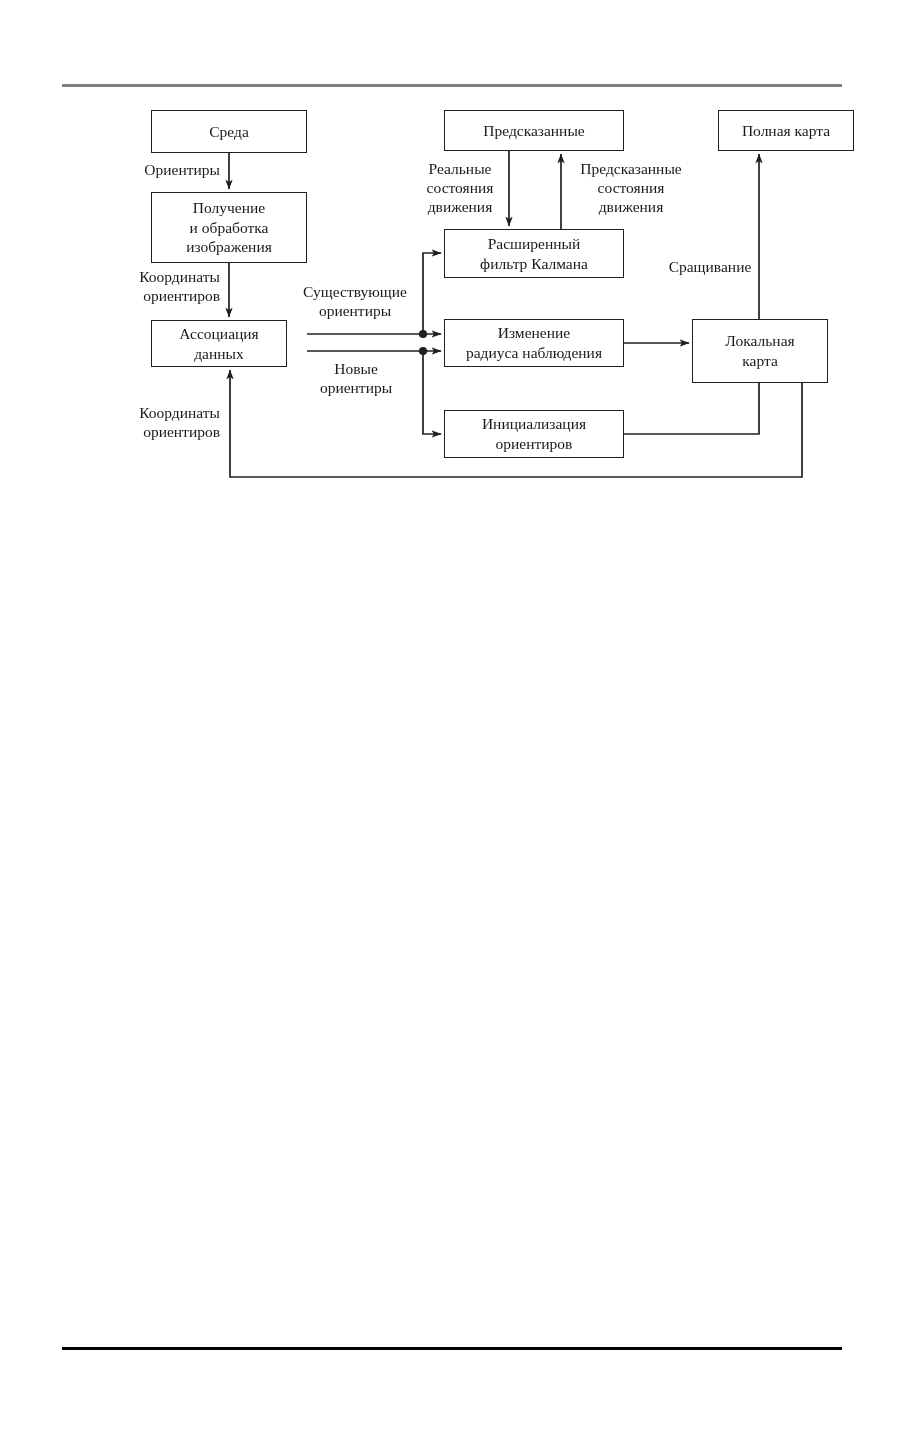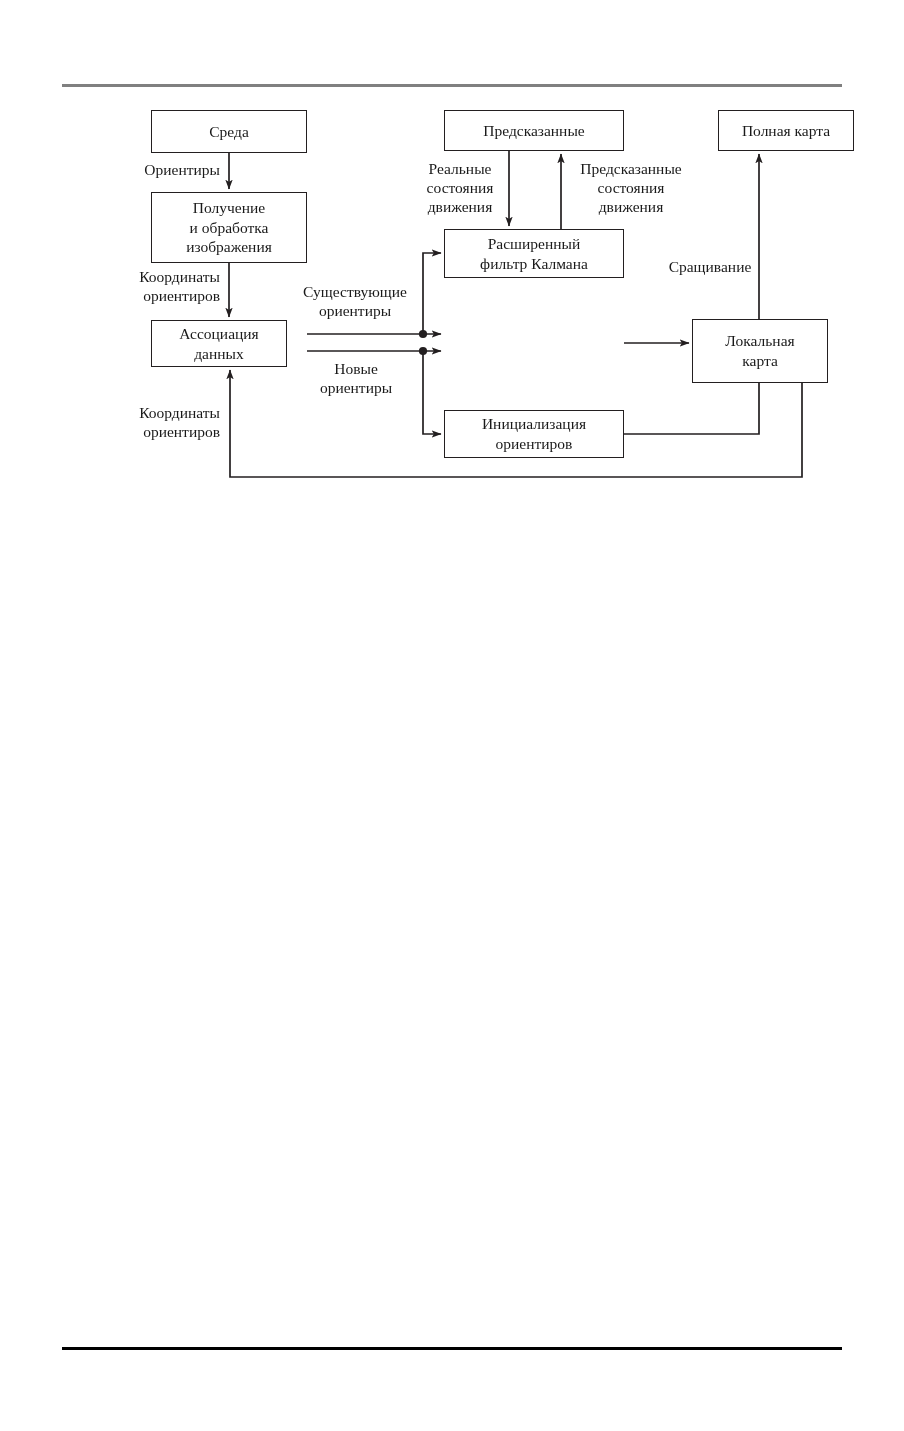--- a/index.html
+++ b/index.html
@@ -115,20 +115,22 @@
 изображения</div>
 
     <div class="node" style="left:139px; top:320px; width:136px; height:47px;">Ассоциация
 данных</div>
 
     <div class="node" style="left:432px; top:110px; width:180px; height:41px;">Предсказанные</div>
 
     <div class="node" style="left:432px; top:229px; width:180px; height:49px;">Расширенный
 фильтр Калмана</div>
 
+    <div class="node" style="left:432px; top:319px; width:180px; height:48px;">Изменение
+радиуса наблюдения</div>
 
     <div class="node" style="left:432px; top:410px; width:180px; height:48px;">Инициализация
 ориентиров</div>
 
     <div class="node" style="left:680px; top:110px; width:136px; height:41px;margin-left:26px;">Полная карта</div>
 
     <div class="node" style="left:680px; top:319px; width:136px; height:64px;">Локальная
 карта</div>
 
     <div class="edge-label left" style="left:104px; top:161px; width:104px;">Ориентиры</div>

